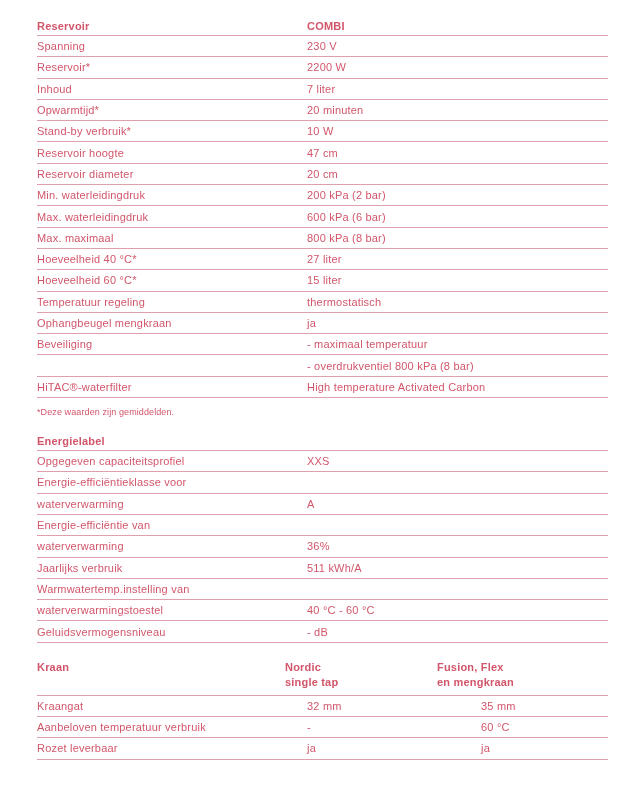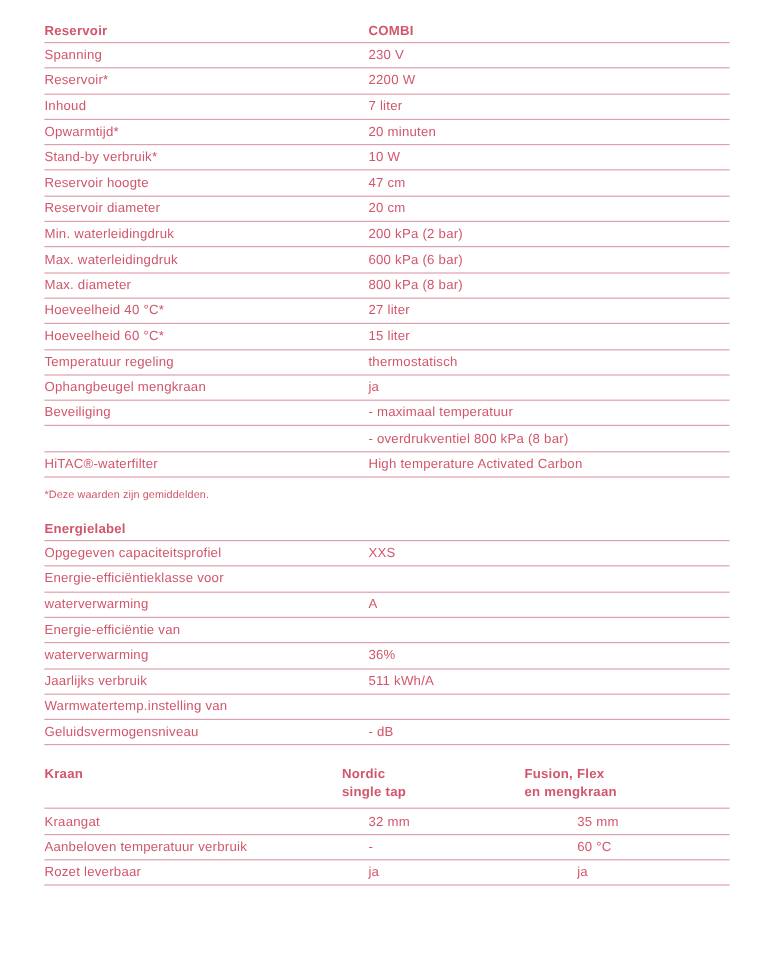--- a/index.html
+++ b/index.html
@@ -95,21 +95,21 @@
         </div>
         <div class="row">
           <div class="col-label">Min. waterleidingdruk</div>
           <div class="col-value col-value-1">200 kPa (2 bar)</div>
         </div>
         <div class="row">
           <div class="col-label">Max. waterleidingdruk</div>
           <div class="col-value col-value-1">600 kPa (6 bar)</div>
         </div>
         <div class="row">
-          <div class="col-label">Max. diameter</div>
+          <div class="col-label">Max. maximaal</div>
           <div class="col-value col-value-1">800 kPa (8 bar)</div>
         </div>
         <div class="row">
           <div class="col-label">Hoeveelheid 40 °C*</div>
           <div class="col-value col-value-1">27 liter</div>
         </div>
         <div class="row">
           <div class="col-label">Hoeveelheid 60 °C*</div>
           <div class="col-value col-value-1">15 liter</div>
         </div>
@@ -166,20 +166,24 @@
         </div>
         <div class="row">
           <div class="col-label">Jaarlijks verbruik</div>
           <div class="col-value col-value-1">511 kWh/A</div>
         </div>
         <div class="row">
           <div class="col-label">Warmwatertemp.instelling van</div>
           <div class="col-value col-value-1"></div>
         </div>
         <div class="row">
+          <div class="col-label">waterverwarmingstoestel</div>
+          <div class="col-value col-value-1">40 °C - 60 °C</div>
+        </div>
+        <div class="row">
           <div class="col-label">Geluidsvermogensniveau</div>
           <div class="col-value col-value-1">- dB</div>
         </div>
       </div>
   </section>
 
   <section class="spec-table section">
     <div class="kraan-header-row">
       <div class="col-label">Kraan</div>
       <div class="col-value col-value-1 row3-head" style="flex:0 0 152px;">

